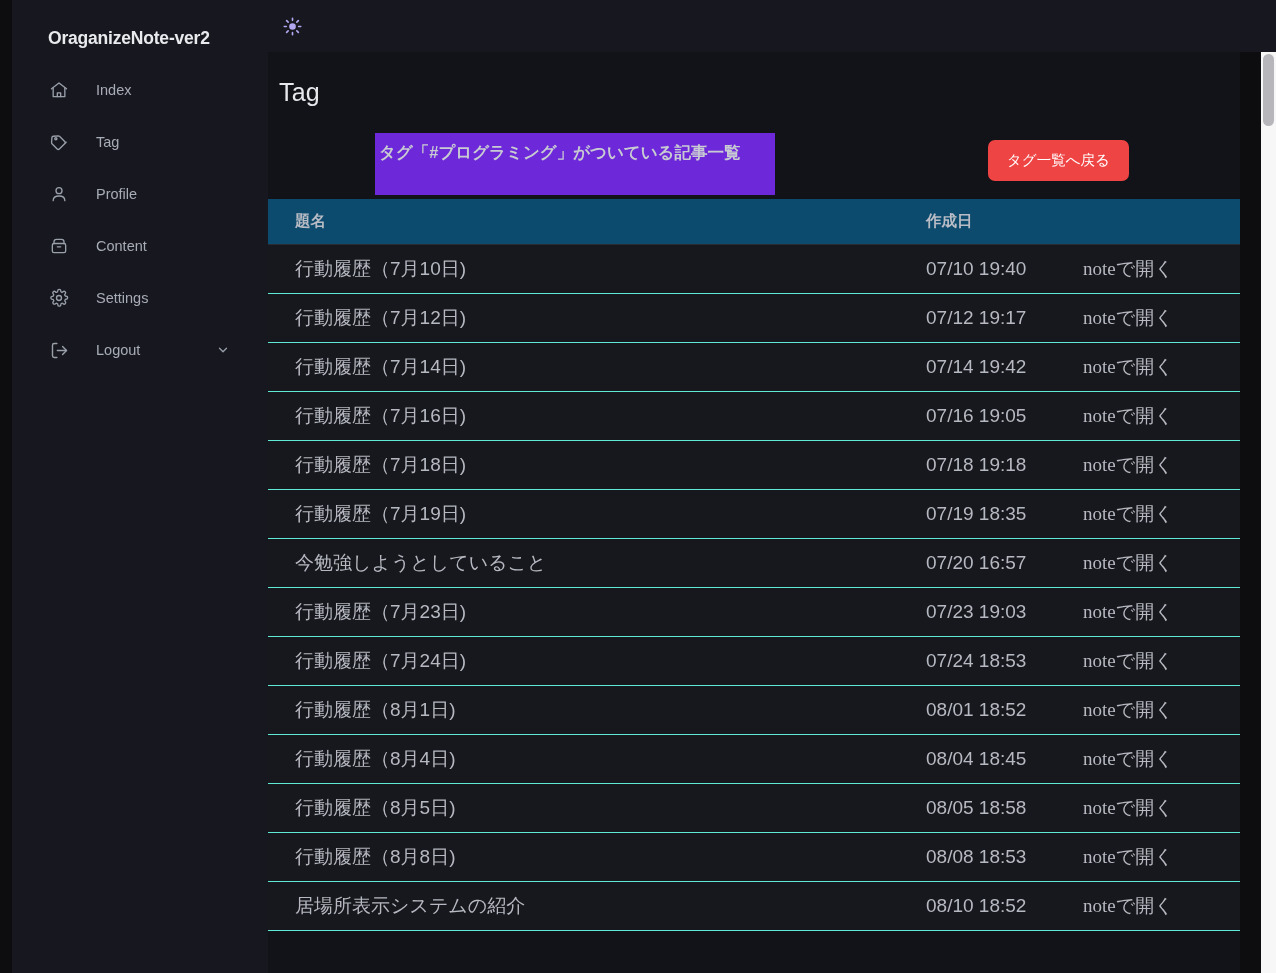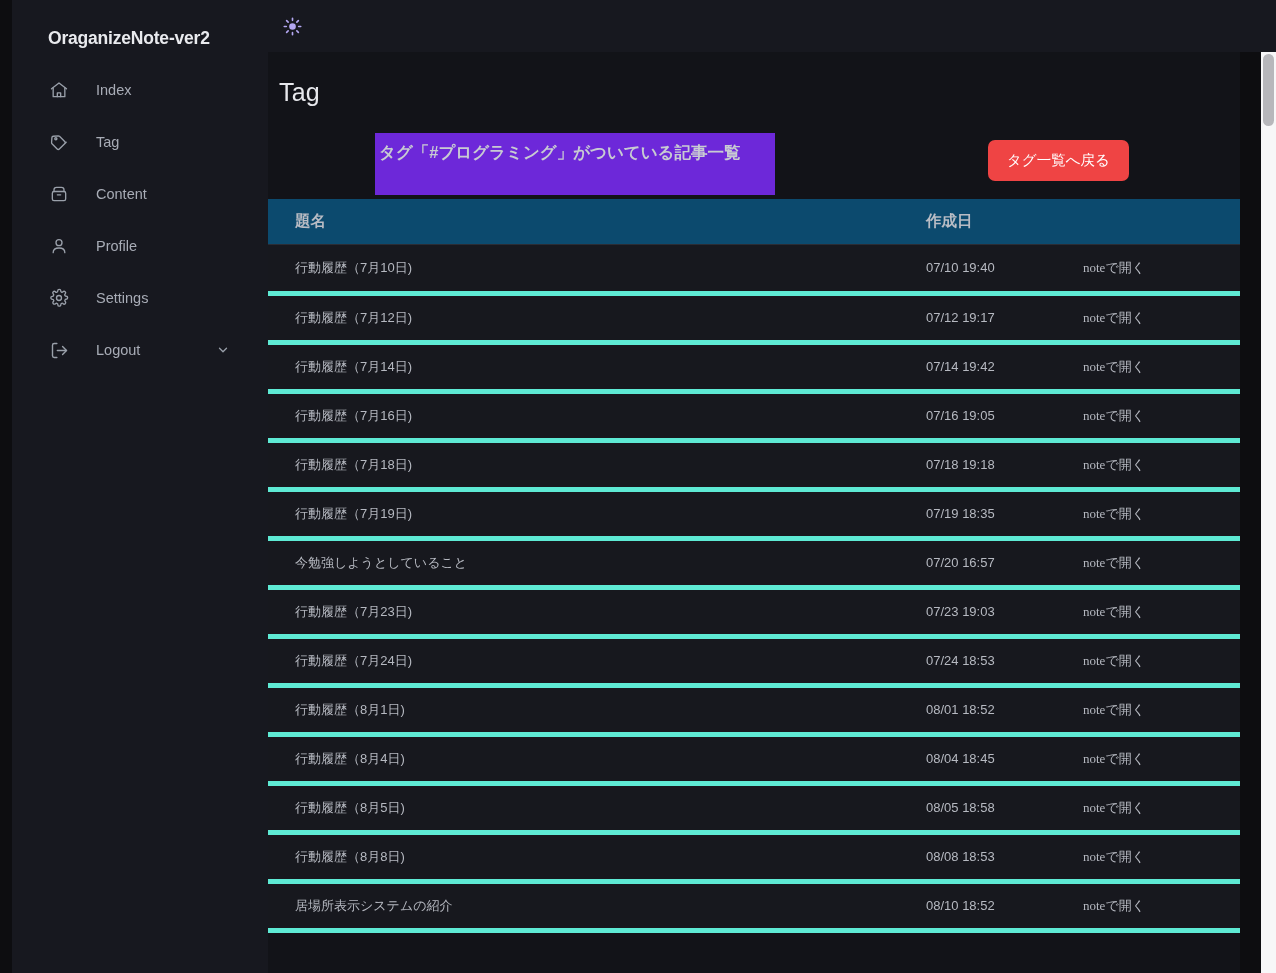--- a/index.html
+++ b/index.html
@@ -164,25 +164,25 @@
     text-align: left;
     font-size: 15.5px;
     font-weight: 700;
     color: #b9bcc4;
     background: #0c4a6e;
     height: 45px;
     padding: 0;
     border-bottom: 1px solid #2a2c34;
   }
   .tbl td {
-    font-size: 13px;
+    font-size: 19px;
     color: #b6b9c1;
     height: 49px;
     padding: 0;
-    border-bottom: 5px solid #5eead4;
+    border-bottom: 1px solid #5eead4;
     background: #17181e;
     vertical-align: middle;
   }
   .c-title { width: 670px; padding-left: 39px !important; }
   .c-date  { width: 157px; }
   .c-link  { width: 157px; }
 
   .tbl th.c-title { padding-left: 39px; }
   .tbl th.c-date  { padding-left: 0; }
 
@@ -247,36 +247,36 @@
             <path d="M20.6 12.2 12.4 20.4a1.8 1.8 0 0 1-2.6 0l-6.2-6.2a1.8 1.8 0 0 1-.5-1.4l.4-6a1.8 1.8 0 0 1 1.7-1.7l6-.4c.5 0 1 .2 1.4.5l6.2 6.2a1.8 1.8 0 0 1 0 2.6Z"></path>
             <circle cx="8.2" cy="8.2" r="1.3"></circle>
           </svg>
         </span>
         <span class="nav-label">Tag</span>
       </div>
 
       <div class="nav-item">
         <span class="nav-icon">
           <svg width="20" height="20" viewBox="0 0 24 24" fill="none" stroke="currentColor" stroke-width="1.6" stroke-linecap="round" stroke-linejoin="round">
+            <circle cx="12" cy="8" r="3.6"></circle>
+            <path d="M5 20c0-3.6 3.1-5.6 7-5.6s7 2 7 5.6"></path>
+          </svg>
+        </span>
+        <span class="nav-label">Profile</span>
+      </div>
+
+      <div class="nav-item">
+        <span class="nav-icon">
+          <svg width="20" height="20" viewBox="0 0 24 24" fill="none" stroke="currentColor" stroke-width="1.6" stroke-linecap="round" stroke-linejoin="round">
             <rect x="4" y="9" width="16" height="11" rx="2"></rect>
             <path d="M6 9V7a3 3 0 0 1 3-3h6a3 3 0 0 1 3 3v2"></path>
             <path d="M10 13h4"></path>
           </svg>
         </span>
         <span class="nav-label">Content</span>
-      </div>
-
-      <div class="nav-item">
-        <span class="nav-icon">
-          <svg width="20" height="20" viewBox="0 0 24 24" fill="none" stroke="currentColor" stroke-width="1.6" stroke-linecap="round" stroke-linejoin="round">
-            <circle cx="12" cy="8" r="3.6"></circle>
-            <path d="M5 20c0-3.6 3.1-5.6 7-5.6s7 2 7 5.6"></path>
-          </svg>
-        </span>
-        <span class="nav-label">Profile</span>
       </div>
 
       <div class="nav-item">
         <span class="nav-icon">
           <svg width="20" height="20" viewBox="0 0 24 24" fill="none" stroke="currentColor" stroke-width="1.6" stroke-linecap="round" stroke-linejoin="round">
             <circle cx="12" cy="12" r="3"></circle>
             <path d="M19.1 14.4a1.5 1.5 0 0 0 .3 1.7l.1.1a1.8 1.8 0 1 1-2.6 2.6l-.1-.1a1.5 1.5 0 0 0-1.7-.3 1.5 1.5 0 0 0-.9 1.4v.2a1.8 1.8 0 0 1-3.6 0v-.1a1.5 1.5 0 0 0-1-1.4 1.5 1.5 0 0 0-1.7.3l-.1.1a1.8 1.8 0 1 1-2.6-2.6l.1-.1a1.5 1.5 0 0 0 .3-1.7 1.5 1.5 0 0 0-1.4-.9h-.2a1.8 1.8 0 0 1 0-3.6h.1a1.5 1.5 0 0 0 1.4-1 1.5 1.5 0 0 0-.3-1.7l-.1-.1a1.8 1.8 0 1 1 2.6-2.6l.1.1a1.5 1.5 0 0 0 1.7.3h.1a1.5 1.5 0 0 0 .9-1.4v-.2a1.8 1.8 0 0 1 3.6 0v.1a1.5 1.5 0 0 0 .9 1.4 1.5 1.5 0 0 0 1.7-.3l.1-.1a1.8 1.8 0 1 1 2.6 2.6l-.1.1a1.5 1.5 0 0 0-.3 1.7v.1a1.5 1.5 0 0 0 1.4.9h.2a1.8 1.8 0 0 1 0 3.6h-.1a1.5 1.5 0 0 0-1.4.9Z"></path>
           </svg>
         </span>
         <span class="nav-label">Settings</span>

